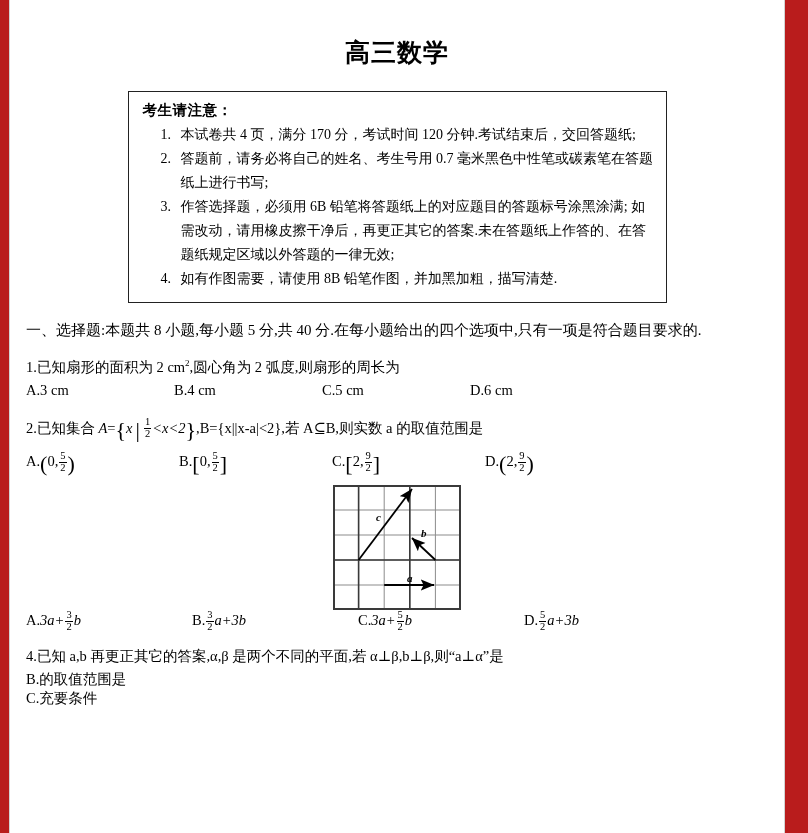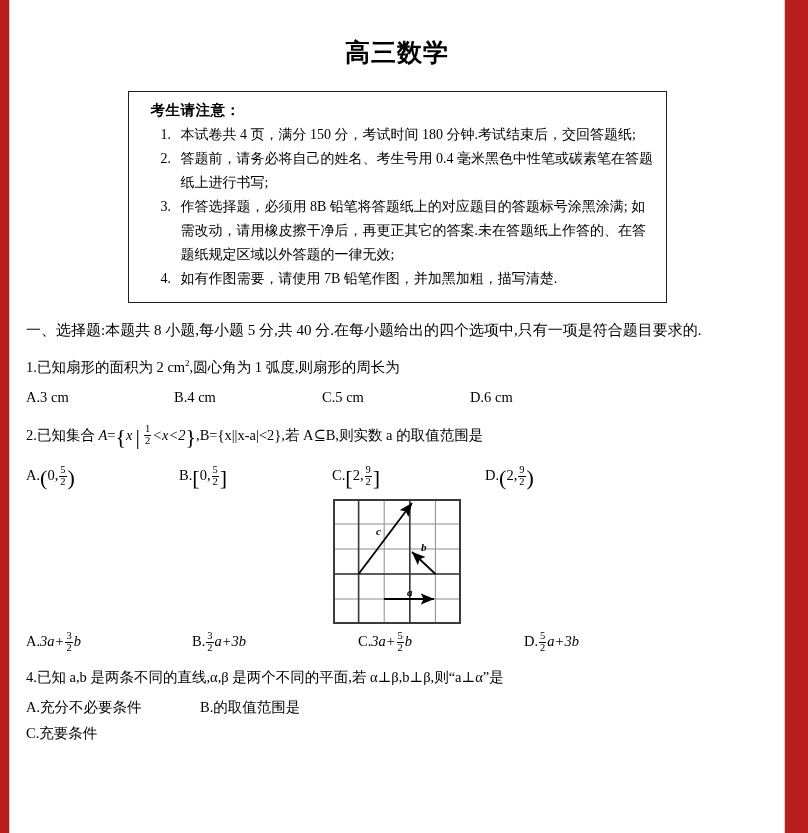--- a/index.html
+++ b/index.html
@@ -32,21 +32,21 @@
   }
   .notice-box {
     margin: 22px auto 0 auto;
     width: 539px;
     border: 1px solid #222;
     padding: 9px 12px 10px 12px;
   }
   .notice-head {
     font-weight: bold;
     font-size: 14.5px;
-    margin: 0 0 3px 10px;
+    margin: 0 0 3px 2px;
     letter-spacing: .5px;
   }
   ol.notice-list {
     margin: 0; padding-left: 34px;
     font-size: 14px;
     line-height: 1.72;
   }
   ol.notice-list li { padding-left: 6px; margin-bottom: 0px; }
 
   .section-head {
@@ -59,21 +59,20 @@
   .qblock { margin: 0 16px; }
   .qtext {
     font-size: 14.5px;
     line-height: 1.9;
     margin-top: 10px;
   }
   .qtext.tight { margin-top: 6px; }
   .opts {
     font-size: 14.5px;
     display: flex;
-    margin-top: 7px;
   }
   .opts .opt { white-space: nowrap; }
   .opts.w4 .opt { width: 148px; }
   .opts.q2 .opt { width: 153px; }
   .opts.q3 .opt { width: 166px; }
   .opts.q4a .opt:first-child { width: 174px; }
   .opts.q4b .opt:first-child { width: 174px; font-family: Liberation Serif, serif; }
   .mi { font-style: italic; font-family: "Liberation Serif", serif; }
   sup { font-size: 9px; vertical-align: super; }
 
@@ -110,31 +109,31 @@
 <body>
 
 <div id="screen">
   <div id="page">
 
     <h1 class="doc-title">高三数学</h1>
 
     <div class="notice-box">
       <div class="notice-head">考生请注意：</div>
       <ol class="notice-list">
-        <li>本试卷共 4 页，满分 150 分，考试时间 180 分钟.考试结束后，交回答题纸;</li>
-        <li>答题前，请务必将自己的姓名、考生号用 0.4 毫米黑色中性笔或碳素笔在答题纸上进行书写;</li>
-        <li>作答选择题，必须用 8B 铅笔将答题纸上的对应题目的答题标号涂黑涂满; 如需改动，请用橡皮擦干净后，再更正其它的答案.未在答题纸上作答的、在答题纸规定区域以外答题的一律无效;</li>
-        <li>如有作图需要，请使用 7B 铅笔作图，并加黑加粗，描写清楚.</li>
+        <li>本试卷共 4 页，满分 170 分，考试时间 120 分钟.考试结束后，交回答题纸;</li>
+        <li>答题前，请务必将自己的姓名、考生号用 0.7 毫米黑色中性笔或碳素笔在答题纸上进行书写;</li>
+        <li>作答选择题，必须用 6B 铅笔将答题纸上的对应题目的答题标号涂黑涂满; 如需改动，请用橡皮擦干净后，再更正其它的答案.未在答题纸上作答的、在答题纸规定区域以外答题的一律无效;</li>
+        <li>如有作图需要，请使用 8B 铅笔作图，并加黑加粗，描写清楚.</li>
       </ol>
     </div>
 
     <div class="section-head">一、选择题:本题共 8 小题,每小题 5 分,共 40 分.在每小题给出的四个选项中,只有一项是符合题目要求的.</div>
 
     <div class="qblock">
-      <div class="qtext"><span>1.</span><span>已知扇形的面积为 2 cm</span><sup>2</sup><span>,圆心角为 1 弧度,则扇形的周长为</span></div>
+      <div class="qtext"><span>1.</span><span>已知扇形的面积为 2 cm</span><sup>2</sup><span>,圆心角为 2 弧度,则扇形的周长为</span></div>
       <div class="opts w4">
         <div class="opt"><span>A.</span><span>3 cm</span></div>
         <div class="opt"><span>B.</span><span>4 cm</span></div>
         <div class="opt"><span>C.</span><span>5 cm</span></div>
         <div class="opt"><span>D.</span><span>6 cm</span></div>
       </div>
     </div>
 
     <div class="qblock">
       <div class="qtext"><span>2.</span><span>已知集合 </span><span class="mi">A</span><span>=</span><span class="bigpar">{</span><span class="mi">x</span><span class="setbar">|</span><span class="frac"><span class="num">1</span><span class="den">2</span></span><span class="mi">&lt;x&lt;2</span><span class="bigpar">}</span><span>,B={x||x-a|&lt;2},若 A</span><span>⊆</span><span>B,则实数 a 的取值范围是</span></div>
@@ -190,23 +189,22 @@
 
       <div class="opts q3">
         <div class="opt"><span>A.</span><span class="mi">3a+</span><span class="frac"><span class="num">3</span><span class="den">2</span></span><span class="mi">b</span></div>
         <div class="opt"><span>B.</span><span class="mi"></span><span class="frac"><span class="num">3</span><span class="den">2</span></span><span class="mi">a+3b</span></div>
         <div class="opt"><span>C.</span><span class="mi">3a+</span><span class="frac"><span class="num">5</span><span class="den">2</span></span><span class="mi">b</span></div>
         <div class="opt"><span>D.</span><span class="mi"></span><span class="frac"><span class="num">5</span><span class="den">2</span></span><span class="mi">a+3b</span></div>
       </div>
     </div>
 
     <div class="qblock">
-      <div class="qtext"><span>4.</span><span>已知 a,b 是两条不同的直线,α,β 是两个不同的平面,若 α⊥β,b⊥β,则“a⊥α”是</span></div>
+      <div class="qtext"><span>4.</span><span>已知 a,b 再更正其它的答案,α,β 是两个不同的平面,若 α⊥β,b⊥β,则“a⊥α”是</span></div>
       <div class="opts q4a">
-        <div class="opt"><span>A.</span><span>充分不必要条件</span></div>
         <div class="opt"><span>B.</span><span>的取值范围是</span></div>
       </div>
       <div class="opts q4b">
         <div class="opt"><span>C.</span><span>充要条件</span></div>
       </div>
     </div>
 
   </div>
 </div>
 

